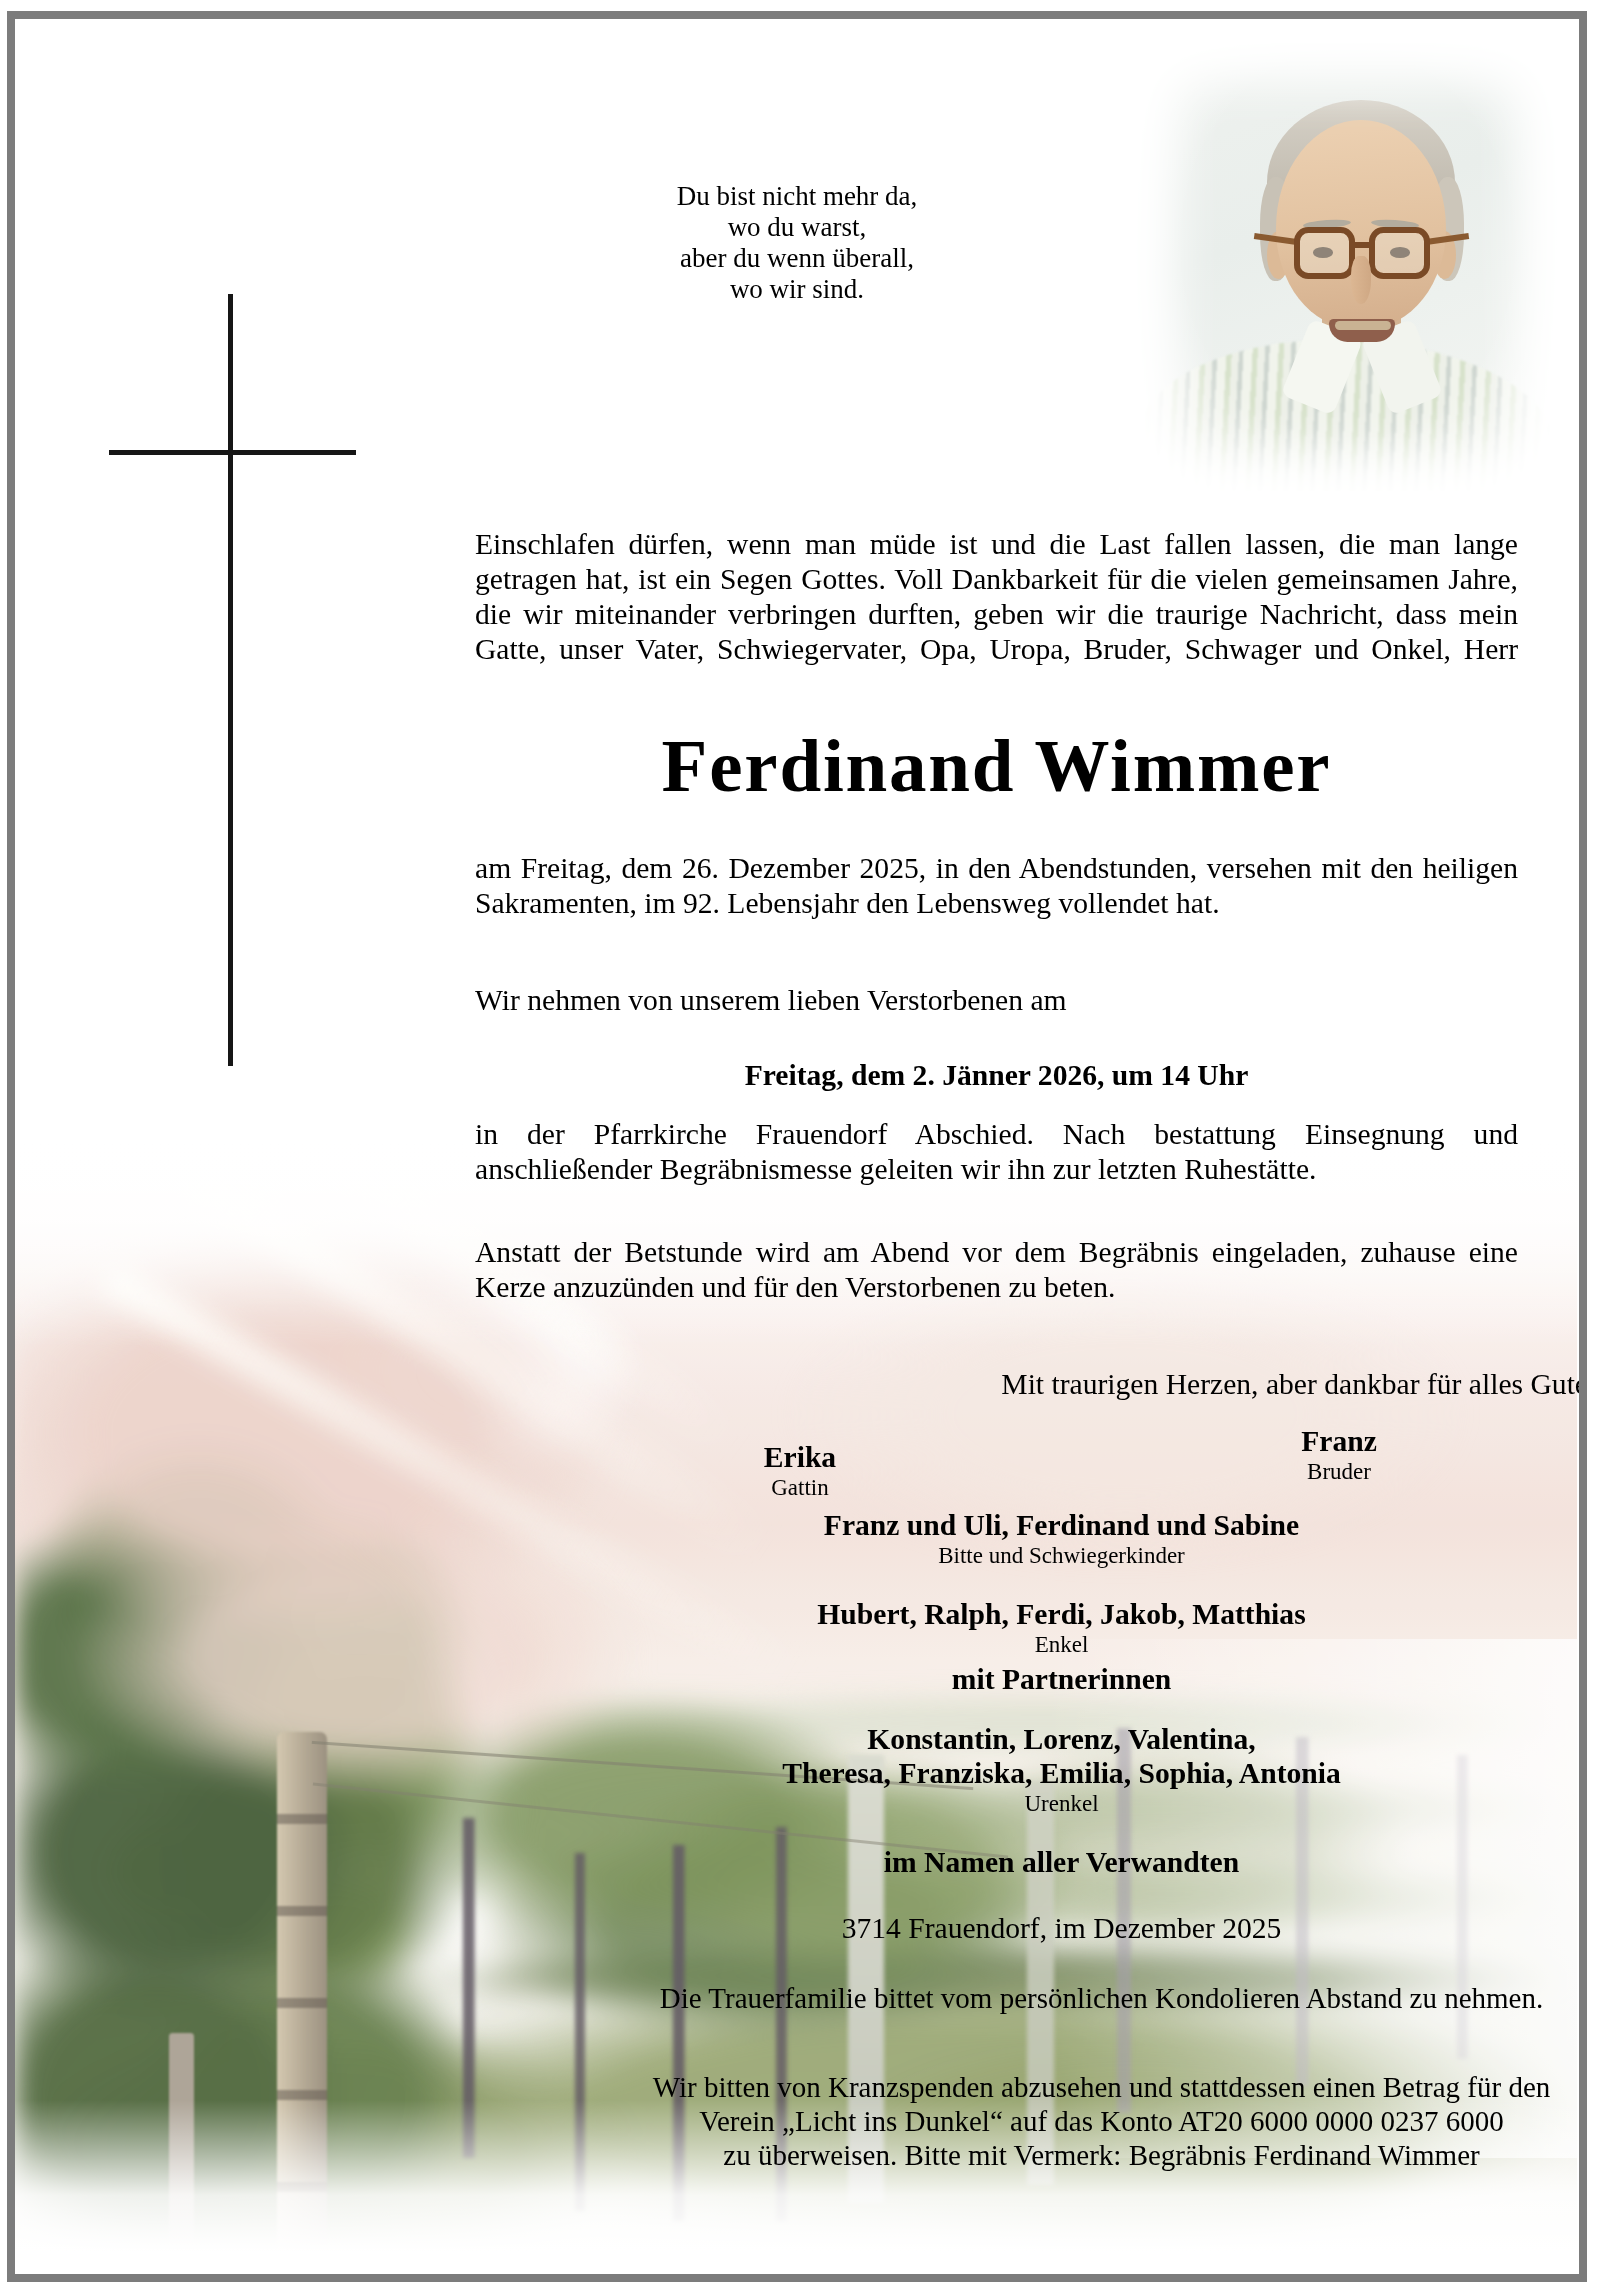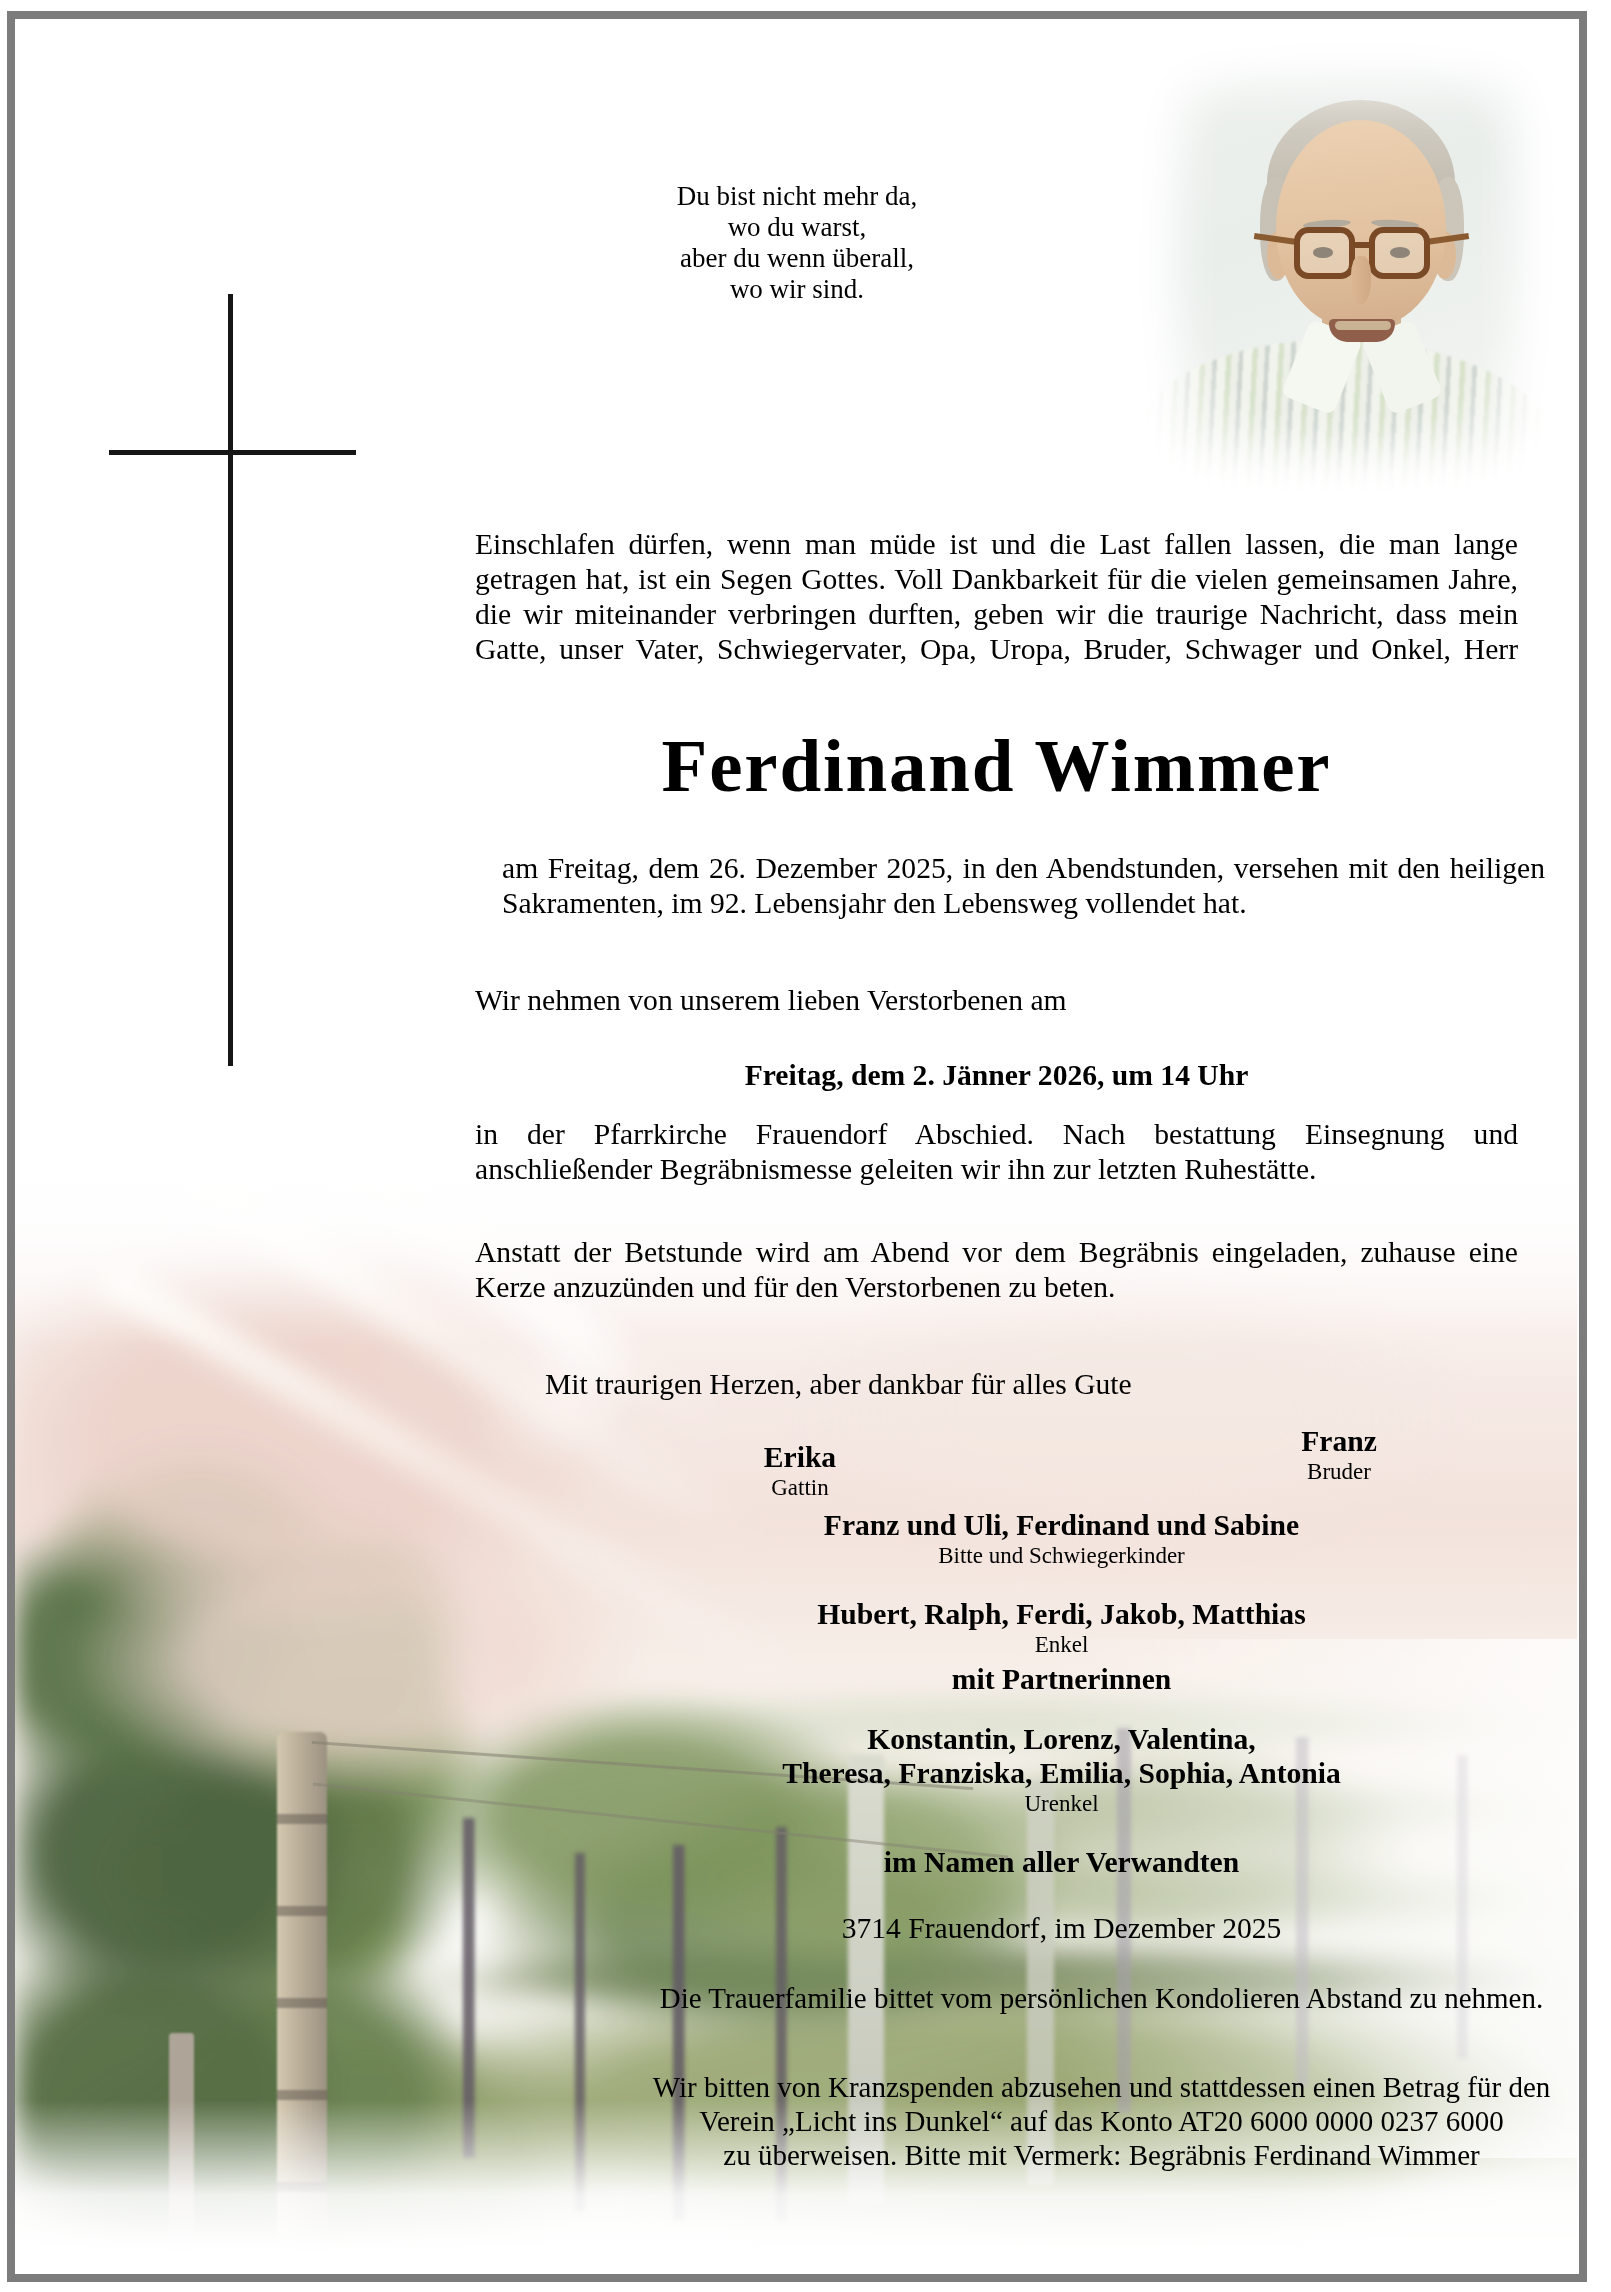--- a/index.html
+++ b/index.html
@@ -155,26 +155,26 @@
     background:linear-gradient(rgba(255,255,255,0) 0%,rgba(255,255,255,.9) 55%,#ffffff 88%);}
   
   .txt{z-index:20;}
   .poem{left:573px;top:181px;width:448px;font-size:27px;line-height:31px;text-align:center;}
   .body-col{left:475px;width:1043px;font-size:29.6px;line-height:35px;}
   .just{text-align:justify;}
   .just-all{text-align:justify;text-align-last:justify;}
   .intro{top:527px;}
   .title{left:439px;top:725px;width:1115px;text-align:center;
     font-size:75px;line-height:81px;font-weight:bold;letter-spacing:1.8px;}
-  .death{top:851px;margin-left:27px;}
+  .death{top:851px;}
   .farewell{top:983px;}
   .datetime{top:1058px;text-align:center;font-weight:bold;}
   .details{top:1117px;}
   .candle{top:1235px;}
-  .mourning-intro{left:545px;top:1368px;width:1043px;font-size:29.6px;text-align:left;}
+  .mourning-intro{left:545px;top:1368px;width:1043px;font-size:29.6px;text-align:right;}
   .name-col{width:358px;text-align:center;}
   .wife{left:621px;top:1424px;margin-top:16px;}
   .brother{left:1160px;top:1424px;}
   .bold-name{font-size:29.6px;line-height:34px;font-weight:bold;}
   .caption{font-size:23px;line-height:27px;}
   .fam{left:540px;width:1043px;text-align:center;}
   .children-names{top:1508px;}
   .children-cap{top:1542px;}
   .grandchildren-names{top:1597px;}
   .grandchildren-cap{top:1631px;}

